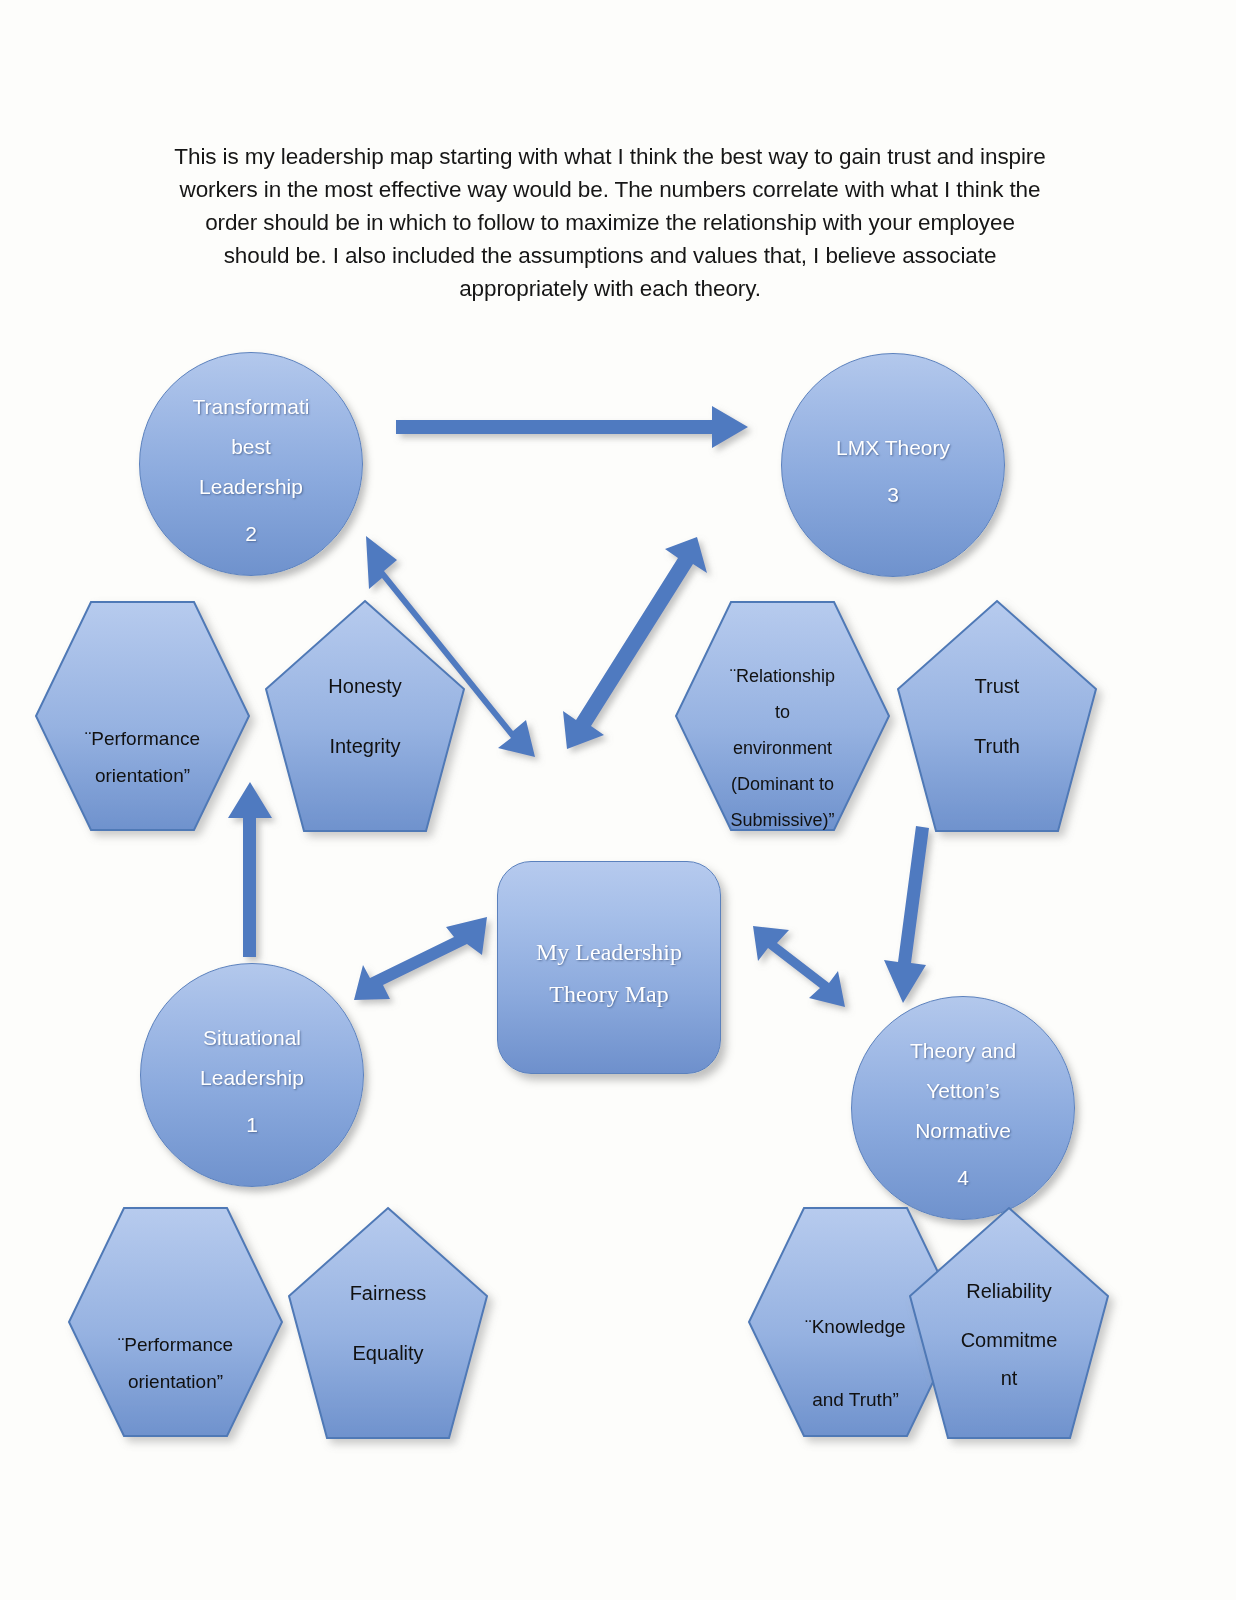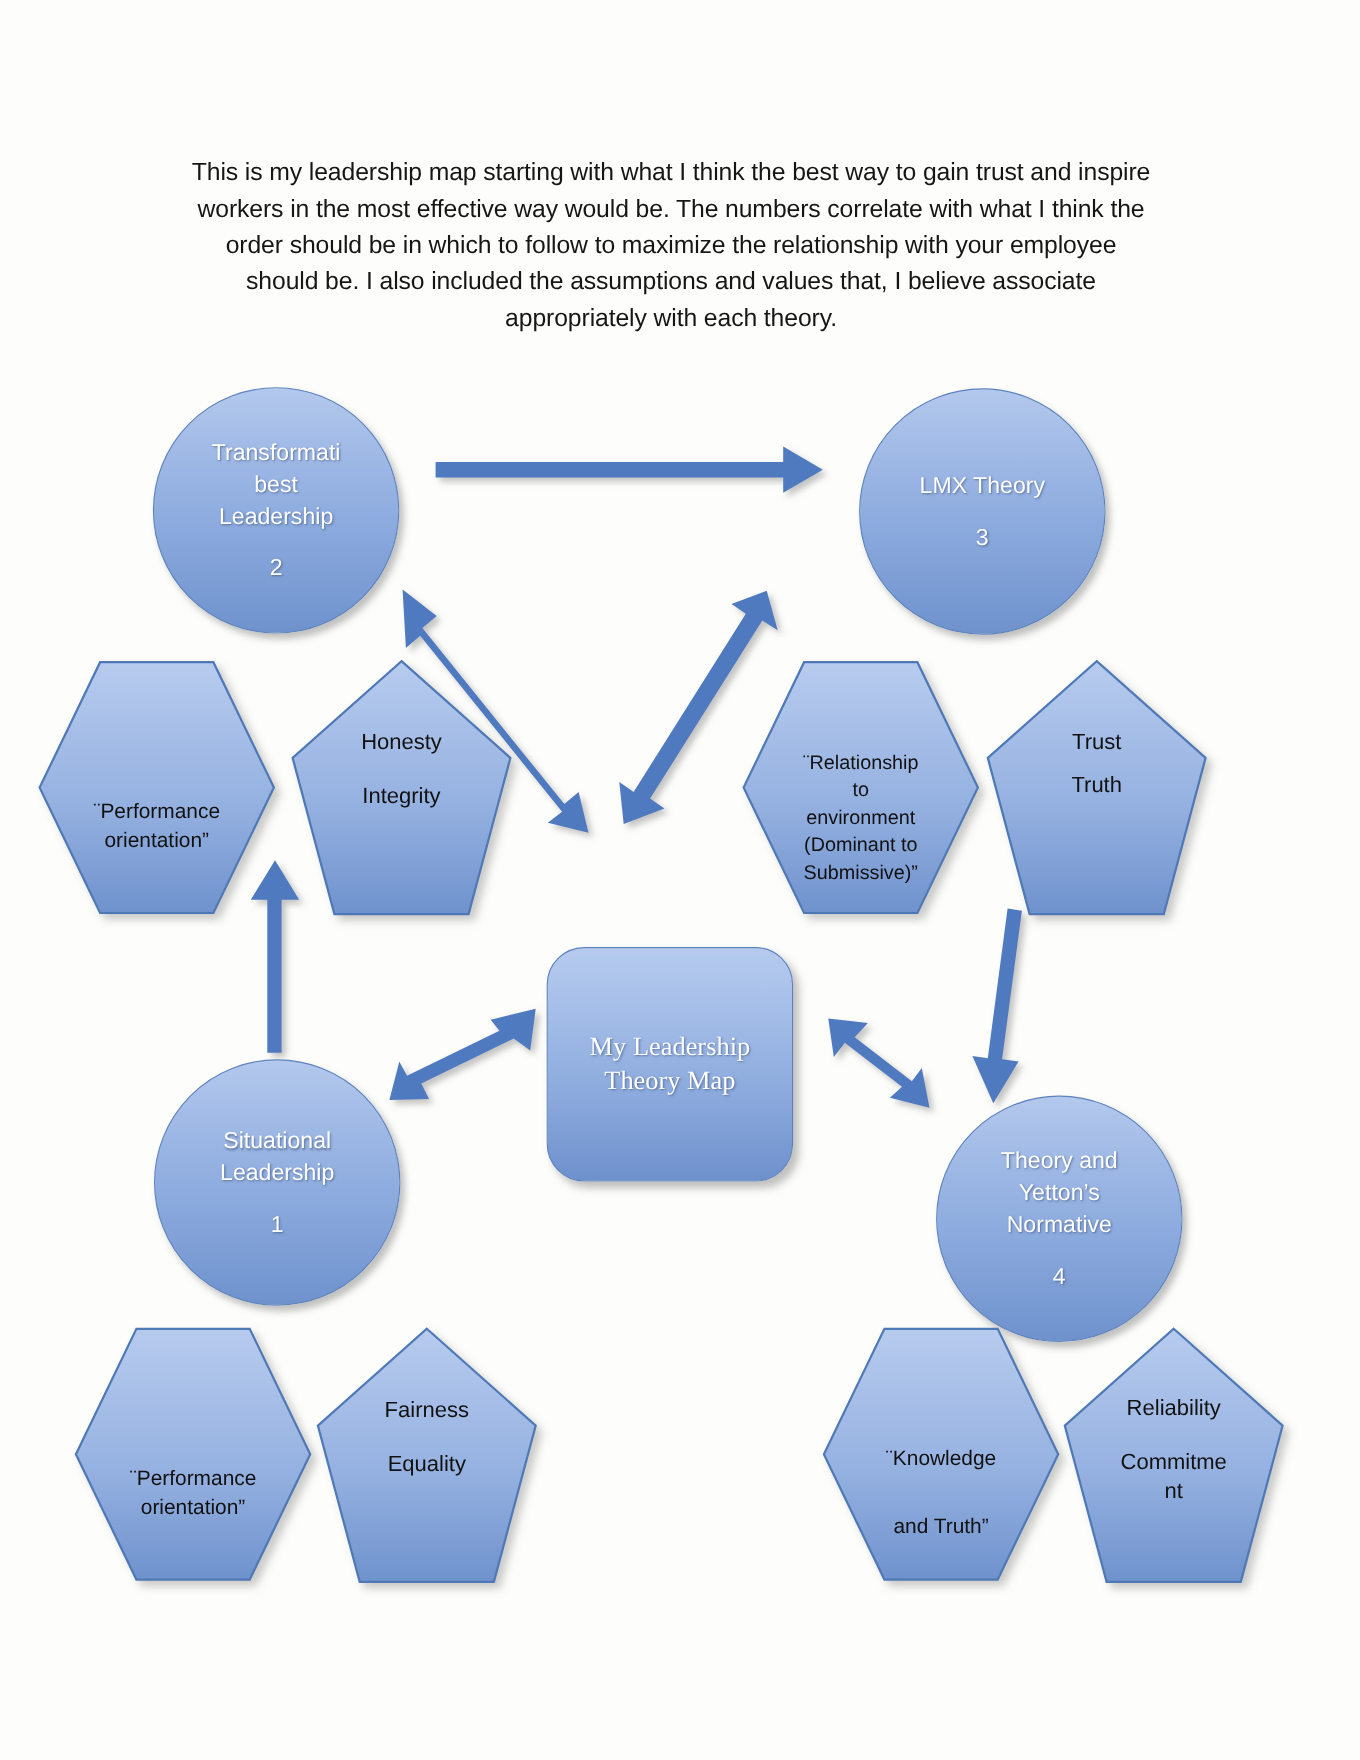--- a/index.html
+++ b/index.html
@@ -19,21 +19,21 @@
     letter-spacing:-0.1px;
   }
 
   
   .node{position:absolute;}
   .lbl{
     position:absolute;left:0;top:0;width:100%;height:100%;
     display:flex;flex-direction:column;align-items:center;justify-content:center;
     text-align:center;pointer-events:none;
   }
-  .lbl .ln{display:block;}
+  .lbl .ln{display:block;margin-top:11px;}
 
   
   .circle{
     border-radius:50%;
     background:linear-gradient(180deg,#b3c8ec 0%,#a3bce7 22%,#8aa9dd 58%,#6f92cd 100%);
     border:1px solid #5b81bd;
     box-shadow:4px 5px 7px rgba(90,90,90,.38);
   }
   .circle .lbl{color:#ffffff;font-size:21px;line-height:29px;
     text-shadow:1px 1px 2px rgba(40,60,100,.55);}
@@ -253,21 +253,21 @@
         <stop offset="0%" stop-color="#b7cbee"></stop>
             <stop offset="55%" stop-color="#96b2e1"></stop>
             <stop offset="100%" stop-color="#6f92cd"></stop>
       </linearGradient>
       <filter id="fF" x="-30%" y="-30%" width="180%" height="180%">
         <feDropShadow dx="5" dy="5" stdDeviation="4" flood-color="#8a8a8a" flood-opacity="0.45"></feDropShadow>
           </filter>
         </defs>
       <polygon points="100,1 199,89 161,231 39,231 1,89" fill="url(#gF)" stroke="#4f79b6" stroke-width="2" filter="url(#fF)"></polygon>
     </svg>
-    <div class="lbl" style="justify-content:flex-start;padding-top:62px;gap:12px;">
+    <div class="lbl" style="justify-content:flex-start;padding-top:62px;gap:22px;">
       <span class="ln">Trust</span>
       <span class="ln">Truth</span>
     </div>
   </div>
 
   <div class="poly" style="left:288px;top:1207px;width:200px;height:232px;text-decoration:underline;">
     <svg width="200" height="232" viewBox="0 0 200 232">
       <defs>
           <linearGradient id="gG" x1="0" y1="0" x2="0" y2="1">
         <stop offset="0%" stop-color="#b7cbee"></stop>
@@ -279,21 +279,21 @@
           </filter>
         </defs>
       <polygon points="100,1 199,89 161,231 39,231 1,89" fill="url(#gG)" stroke="#4f79b6" stroke-width="2" filter="url(#fG)"></polygon>
     </svg>
     <div class="lbl" style="justify-content:flex-start;padding-top:62px;gap:22px;">
       <span class="ln">Fairness</span>
       <span class="ln">Equality</span>
     </div>
   </div>
 
-  <div class="poly" style="left:967px;top:1207px;width:200px;height:232px;">
+  <div class="poly" style="left:909px;top:1207px;width:200px;height:232px;">
     <svg width="200" height="232" viewBox="0 0 200 232">
       <defs>
           <linearGradient id="gH" x1="0" y1="0" x2="0" y2="1">
         <stop offset="0%" stop-color="#b7cbee"></stop>
             <stop offset="55%" stop-color="#96b2e1"></stop>
             <stop offset="100%" stop-color="#6f92cd"></stop>
       </linearGradient>
       <filter id="fH" x="-30%" y="-30%" width="180%" height="180%">
         <feDropShadow dx="5" dy="5" stdDeviation="4" flood-color="#8a8a8a" flood-opacity="0.45"></feDropShadow>
           </filter>

